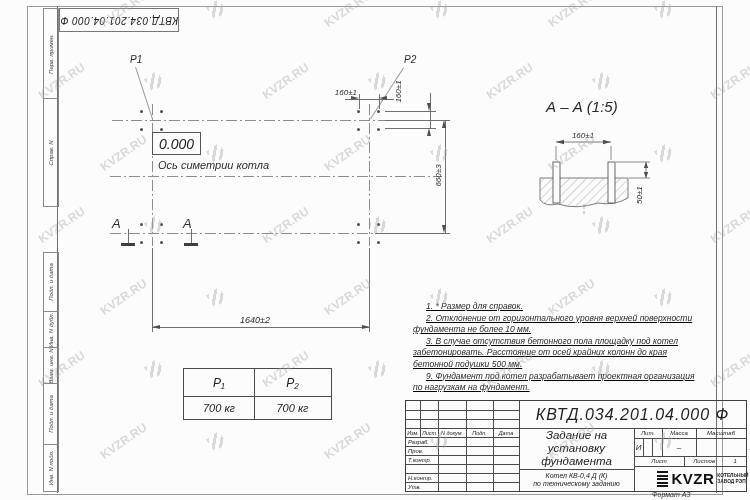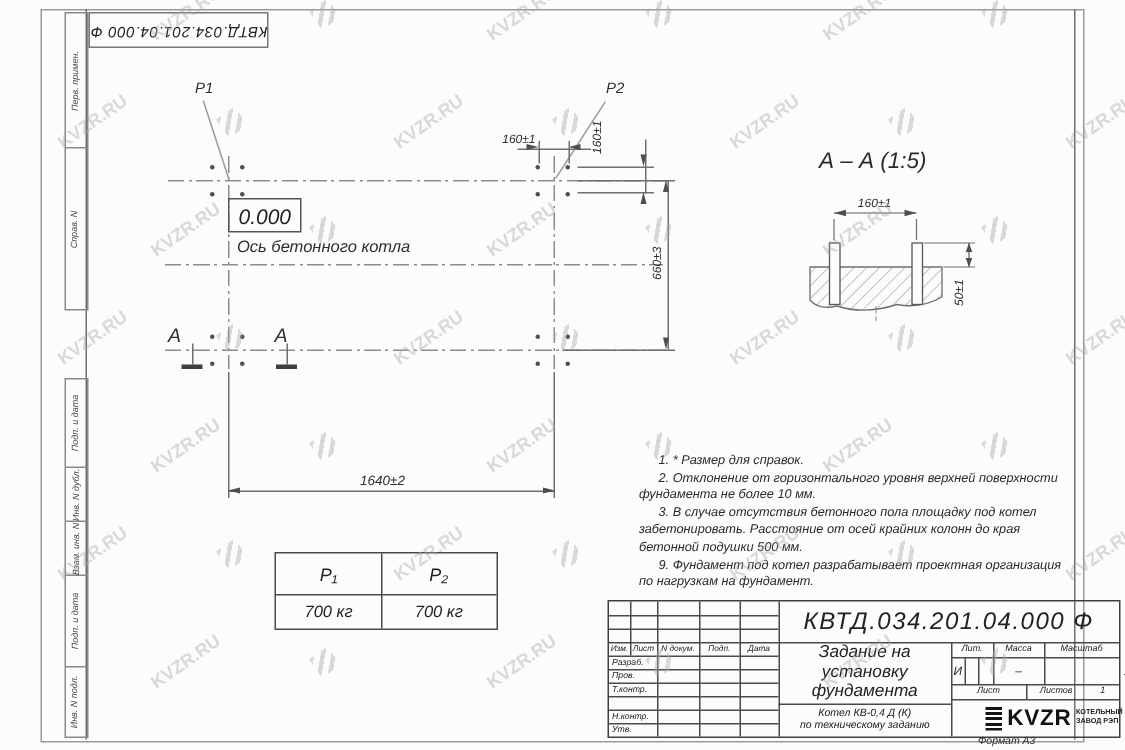--- a/index.html
+++ b/index.html
@@ -96,21 +96,21 @@
   <div class="bolt" style="left:377px;top:241px;"></div>
 
   <span class="t" style="left:130px;top:54px;font-size:10px;">P1</span>
   <div class="ldr" style="left:136px;top:67px;width:55px;transform:rotate(71.9deg);"></div>
   <span class="t" style="left:404px;top:54px;font-size:10px;">P2</span>
   <div class="ldr" style="left:404px;top:68px;width:61px;transform:rotate(122.9deg);"></div>
 
   <div class="cell" style="left:152px;top:132px;width:47px;height:21px;border:1px solid #555;">
     <span class="tbtxt" style="font-size:14px;">0.000</span>
   </div>
-  <span class="t" style="left:158px;top:159px;font-size:11px;">Ось бетонного котла</span>
+  <span class="t" style="left:158px;top:159px;font-size:11px;">Ось симетрии котла</span>
 
   <div class="ln" style="left:152px;top:248px;width:1px;height:84px;"></div>
   <div class="ln" style="left:369px;top:248px;width:1px;height:84px;"></div>
   <div class="ln" style="left:152px;top:327px;width:218px;height:1px;"></div>
   <div class="arr aL" style="left:152px;top:325px;"></div>
   <div class="arr aR" style="left:362px;top:325px;"></div>
   <span class="t" style="left:240px;top:315px;font-size:9px;">1640±2</span>
 
   <div class="ln" style="left:385px;top:120px;width:65px;height:1px;"></div>
   <div class="ln" style="left:375px;top:233px;width:75px;height:1px;"></div>
@@ -169,21 +169,21 @@
 
   <div style="position:absolute;left:183px;top:368px;width:147px;height:50px;border:1px solid #4a4a4a;">
     <div class="tl" style="left:70px;top:0;width:1px;height:50px;"></div>
     <div class="tl" style="left:0;top:27px;width:147px;height:1px;"></div>
     <div class="cell tbtxt" style="left:70px;top:0;width:77px;height:27px;font-size:12px;">P₂</div>
     <div class="cell tbtxt" style="left:0;top:0;width:70px;height:27px;font-size:12px;">P₁</div>
     <div class="cell tbtxt" style="left:0;top:27px;width:70px;height:23px;font-size:11px;">700 кг</div>
     <div class="cell tbtxt" style="left:70px;top:27px;width:77px;height:23px;font-size:11px;">700 кг</div>
   </div>
 
-  <div class="notes" style="position:absolute;left:426px;top:301px;width:293px;">
+  <div class="notes" style="position:absolute;left:413px;top:301px;width:293px;text-decoration:underline;">
     <p>1. * Размер для справок.</p>
     <p>2. Отклонение от горизонтального уровня верхней поверхности фундамента не более 10 мм.</p>
     <p>3. В случае отсутствия бетонного пола площадку под котел забетонировать. Расстояние от осей крайних колонн до края бетонной подушки 500 мм.</p>
     <p>9. Фундамент под котел разрабатывает проектная организация по нагрузкам на фундамент.</p>
   </div>
 
   <div class="tb" style="left:405px;top:400px;width:340px;height:90px;">
 
     <div class="tl" style="left:113px;top:0;width:1px;height:90px;"></div>
     <div class="tl" style="left:14px;top:0;width:1px;height:36px;"></div>

